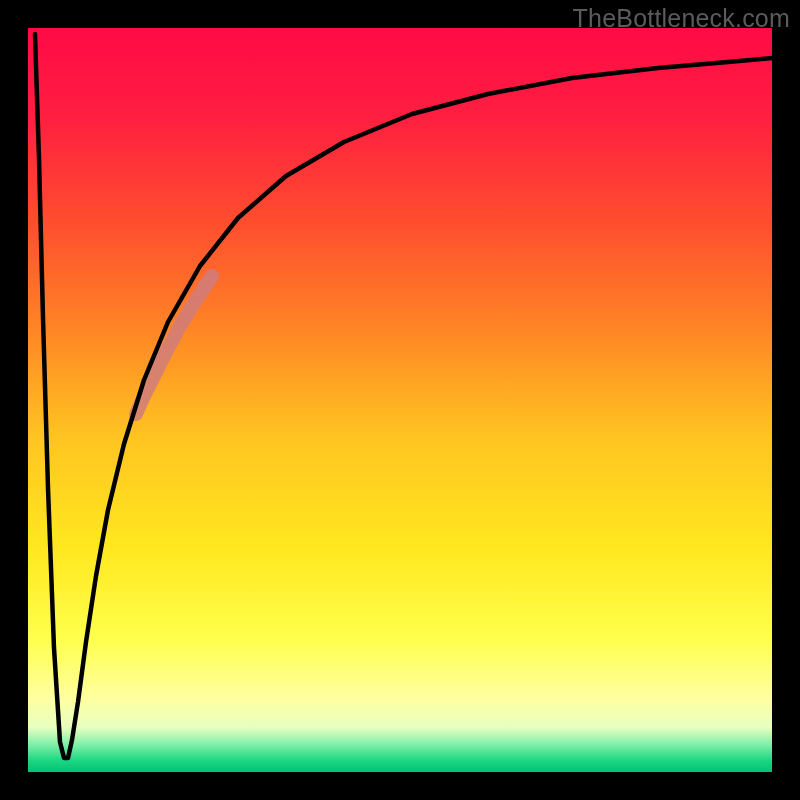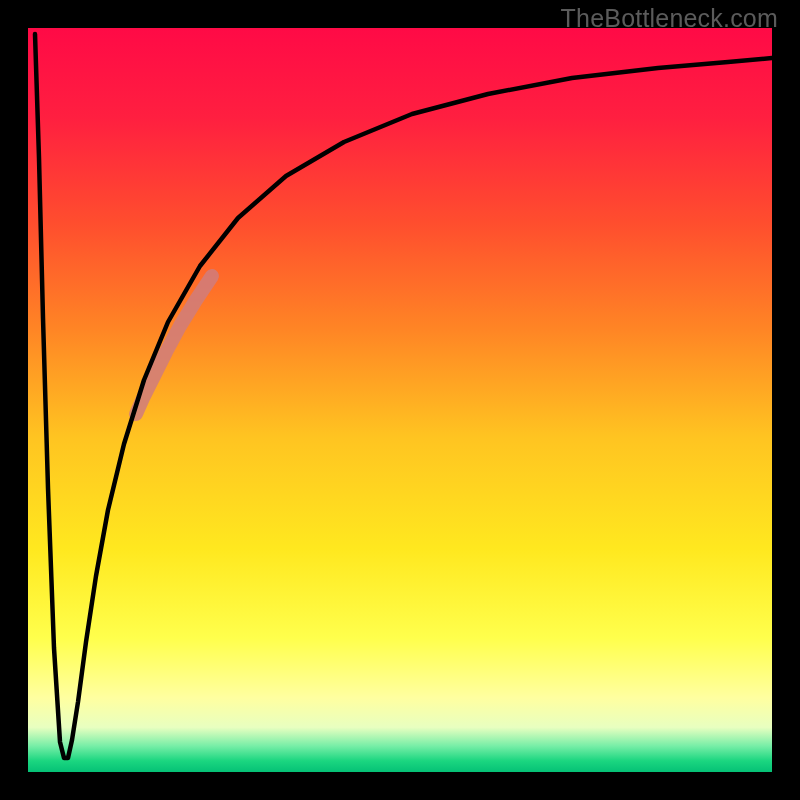--- a/index.html
+++ b/index.html
@@ -6,21 +6,21 @@
     margin: 0;
     padding: 0;
     width: 800px;
     height: 800px;
     background: #000;
     overflow: hidden;
   }
   .watermark {
     position: absolute;
     top: 4px;
-    right: 22px;
+    right: 10px;
     font-family: Arial, Helvetica, sans-serif;
     font-size: 25px;
     color: #5b5b5b;
     font-weight: 500;
     letter-spacing: 0.2px;
     z-index: 10;
     margin-left: 12px;
   }
   .plot-area {
     position: absolute;

